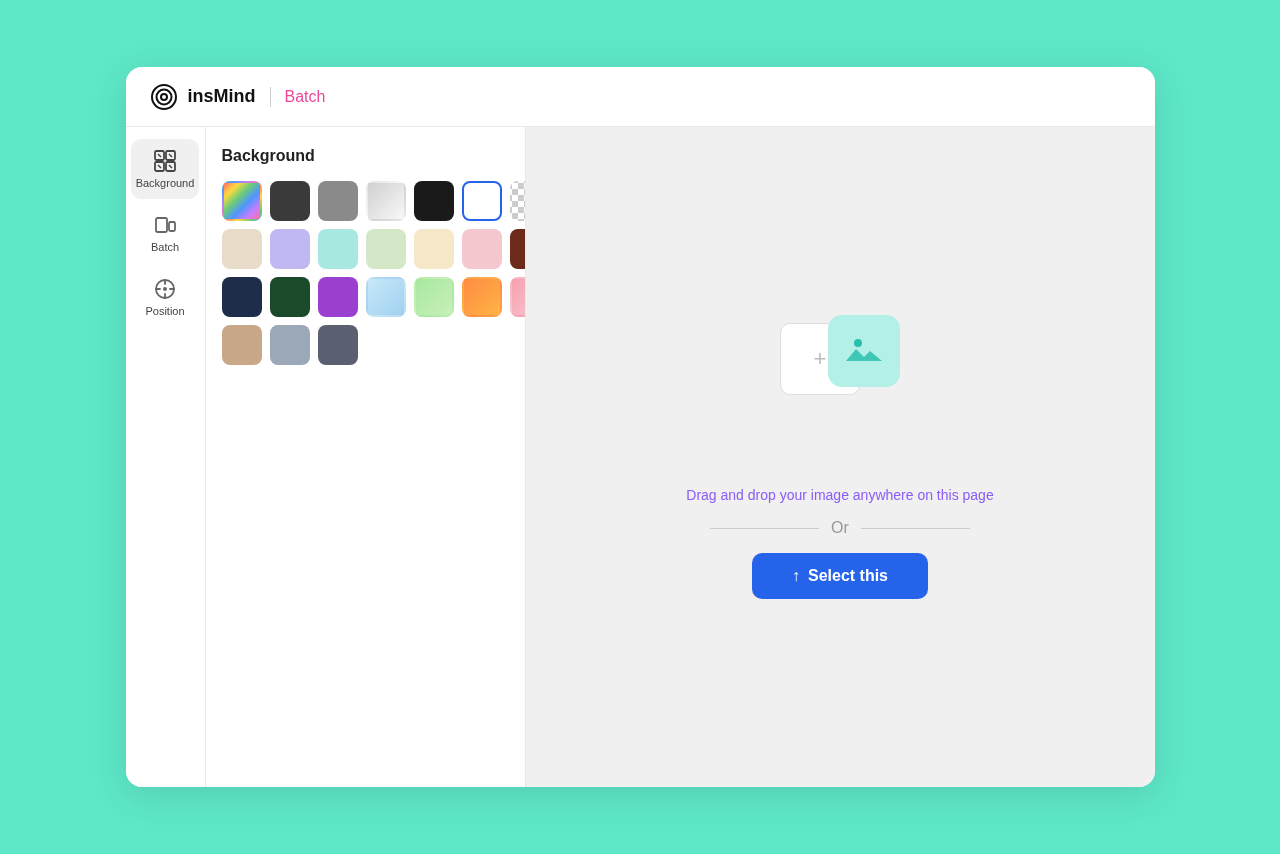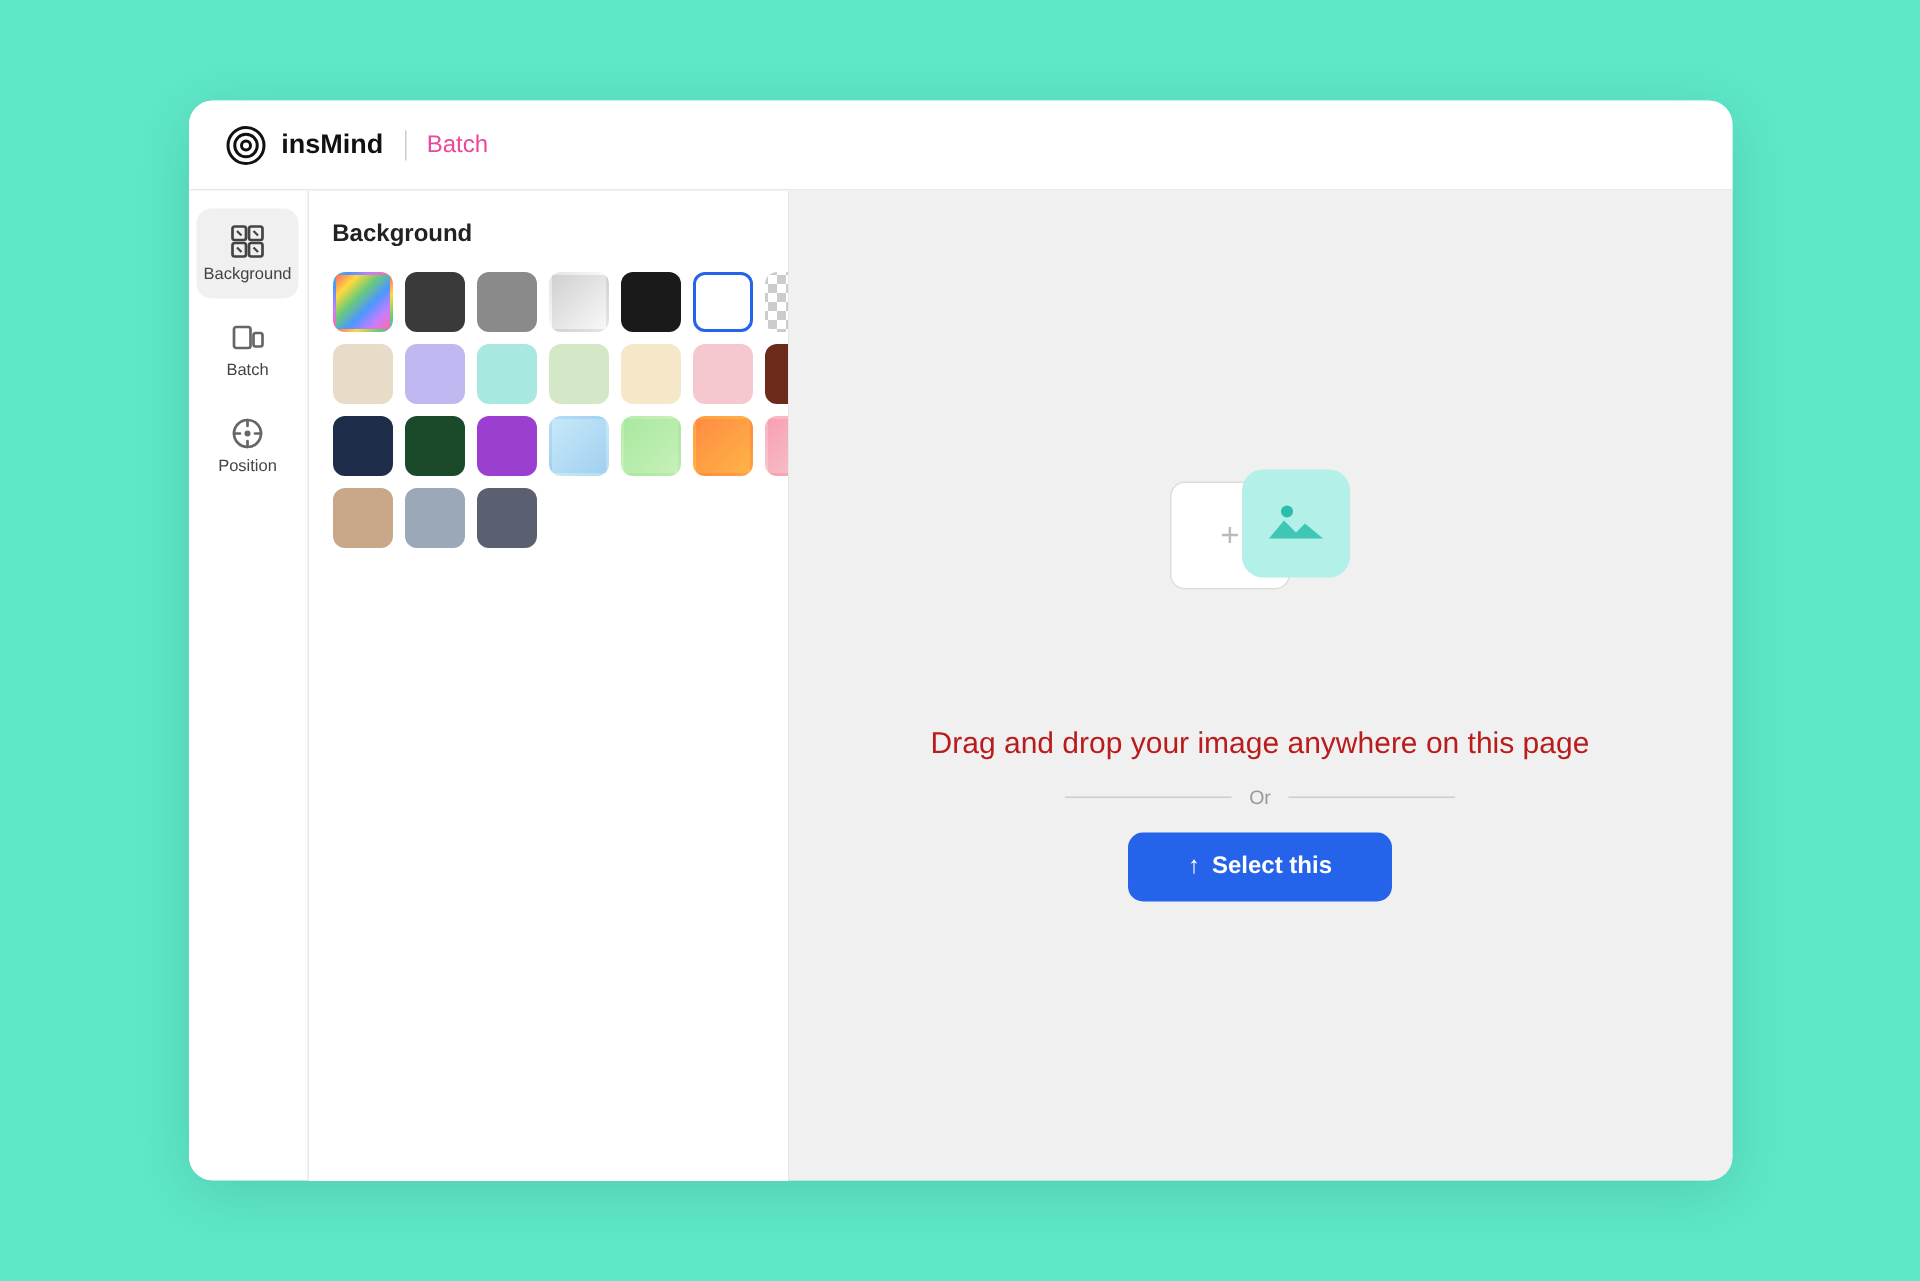--- a/index.html
+++ b/index.html
@@ -187,38 +187,38 @@
       width: 44px;
       height: 44px;
     }
     .main-title {
       font-size: 24px;
       font-weight: 700;
       color: #1a1a1a;
       text-align: center;
     }
     .sub-title {
-      font-size: 20px;
-      color: #b91c1c;
+      font-size: 14px;
+      color: #8b5cf6;
       text-align: center;
       margin-top: 48px;
     }
     .or-divider {
       display: flex;
       align-items: center;
       gap: 12px;
       width: 260px;
     }
     .or-line {
       flex: 1;
       height: 1px;
       background: #ccc;
     }
     .or-text {
-      font-size: 13px;
+      font-size: 16px;
       color: #999;
     }
     .select-image-btn {
       background: #2563eb;
       color: #fff;
       border: none;
       border-radius: 10px;
       padding: 14px 40px;
       font-size: 16px;
       font-weight: 600;

